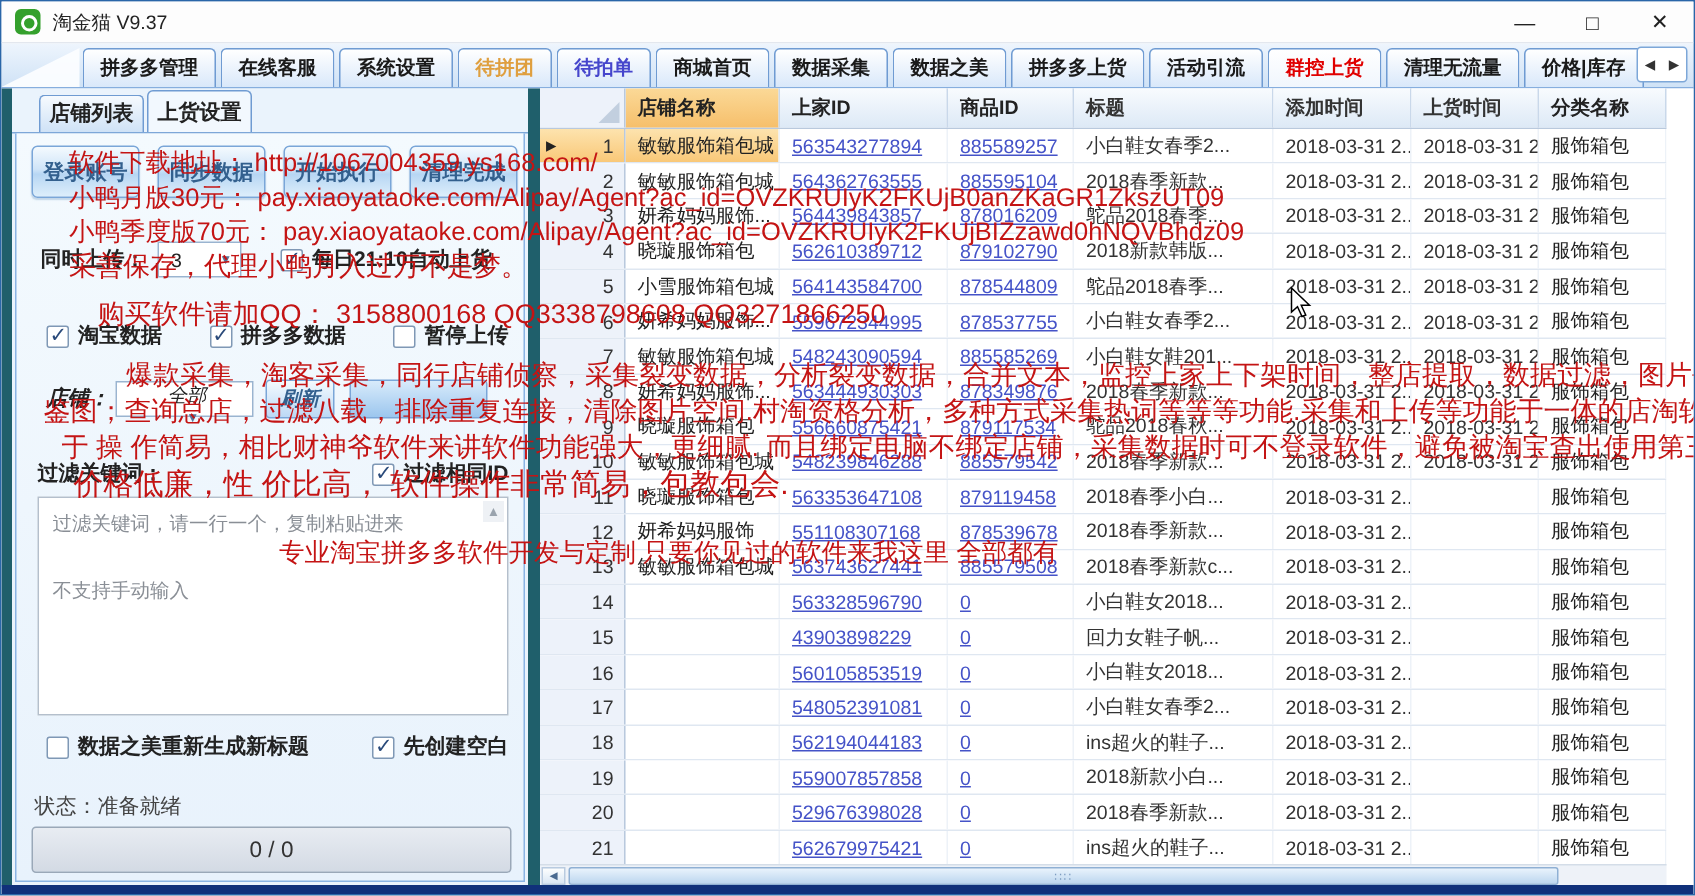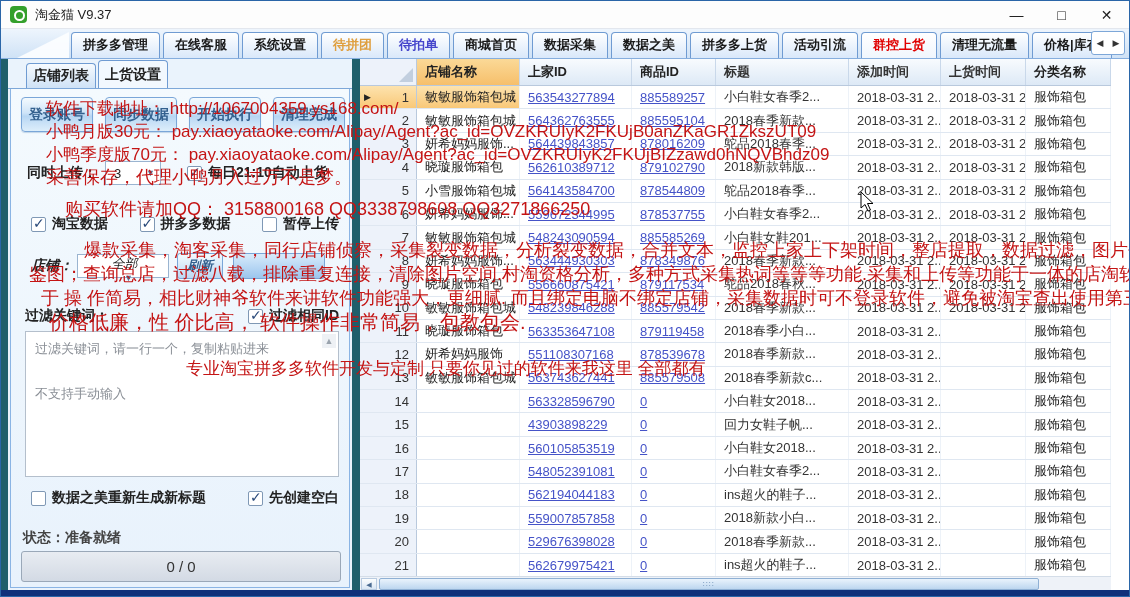--- a/index.html
+++ b/index.html
@@ -8,21 +8,21 @@
 
   
   .titlebar{position:absolute;left:0;top:0;width:100%;height:28px;background:#fdfdfd;border-bottom:1px solid #e3e7ee;display:flex;align-items:center;}
   .appicon{width:17px;height:17px;margin:0 8px 0 9px;border-radius:4px;background:#34a02c;position:relative;}
   .appicon::after{content:"";position:absolute;left:4px;top:4px;width:7px;height:7px;border:2px solid #fff;border-radius:50%;}
   .apptitle{font-size:13px;color:#222;}
   .winbtns{margin-left:auto;display:flex;height:100%;}
   .winbtn{width:45px;height:100%;display:flex;align-items:center;justify-content:center;font-size:14px;color:#222;}
 
   
-  .tabbar{position:absolute;left:0;top:28px;width:100%;height:30px;background:linear-gradient(#eef5fd,#cfe2f6);border-bottom:1px solid #86aede;display:flex;align-items:flex-end;padding-left:16px;}
+  .tabbar{position:absolute;left:0;top:28px;width:100%;height:30px;background:linear-gradient(#eef5fd,#cfe2f6);border-bottom:1px solid #86aede;display:flex;align-items:flex-end;padding-left:0;}
   .tab-lead{width:0;height:0;border-bottom:26px solid #fdfeff;border-left:52px solid transparent;margin-right:2px;opacity:.9;}
   .tabstrip{display:flex;align-items:flex-end;height:100%;}
   .tab{height:26px;line-height:24px;padding:0 11px;margin-right:3px;border:1px solid #6f9bd2;border-bottom:none;border-radius:4px 4px 0 0;background:linear-gradient(#ffffff,#d9e8fa);font-size:13px;font-weight:bold;color:#1a1a1a;white-space:nowrap;}
   .tab.orange{color:#df9f3f;}
   .tab.blue{color:#4646cc;}
   .tab.active{color:#e00000;background:linear-gradient(#ffffff,#f0f6fd);}
   .tabscroll{position:absolute;right:4px;bottom:3px;height:24px;width:34px;background:#fff;border:1px solid #7da7d8;border-radius:3px;display:flex;align-items:center;justify-content:space-around;font-size:9px;color:#333;}
 
   
   .left-edge{position:absolute;left:0;top:58px;width:7px;height:532px;background:#1f5f6b;}
@@ -42,21 +42,21 @@
   .cb{display:inline-block;width:15px;height:15px;border:1px solid #7f98b5;background:#fff;border-radius:2px;margin-right:6px;position:relative;flex:none;}
   .cb.checked::after{content:"✓";position:absolute;left:1px;top:-3px;font-size:14px;font-weight:bold;color:#2a4a7a;}
   .cbrow{display:flex;align-items:center;font-size:14px;font-weight:bold;color:#222;}
   .combo{display:inline-flex;align-items:center;justify-content:space-between;border:1px solid #9ab4d0;background:#fff;height:24px;padding:0 5px 0 8px;font-size:13px;color:#222;}
   .combo .arr{font-size:9px;color:#55779c;margin-left:8px;}
   .sbtn{height:26px;border:1px solid #7aa6d8;border-radius:3px;background:linear-gradient(#f4fafe,#bcd9f5);font-size:13px;font-weight:bold;color:#33608e;display:flex;align-items:center;justify-content:center;}
   .bigbtn{background:linear-gradient(#d8ebfb,#9cc6ee);}
   .txtarea{position:absolute;left:14px;top:242px;width:314px;height:146px;background:#fff;border:1px solid #b4bfcc;font-size:13px;color:#8a8f96;padding:8px 9px;line-height:17px;}
   .txtarea .ph2{display:block;margin-top:28px;}
   .ta-scroll{position:absolute;right:2px;top:2px;width:14px;height:14px;background:#eef1f5;color:#9aa3ad;font-size:9px;text-align:center;line-height:14px;}
-  .statusline{position:absolute;left:12px;top:440px;font-size:14px;color:#444;font-weight:bold;}
+  .statusline{position:absolute;left:12px;top:440px;font-size:14px;color:#444;font-weight:normal;}
   .progress{position:absolute;left:10px;top:462px;width:320px;height:31px;border:1px solid #9aa8b8;border-radius:3px;background:linear-gradient(#e8ecf2,#d3dae4);display:flex;align-items:center;justify-content:center;font-size:15px;color:#333;}
 
   
   .tablewrap{position:absolute;left:359px;top:58px;width:885px;height:531px;background:#fff;}
   .thead{position:absolute;left:0;top:0;width:751px;height:27px;display:flex;border-bottom:1px solid #b9c9dd;}
   .th{height:100%;background:linear-gradient(#f8fbfe,#dde9f6);border-right:1px solid #c9d8ea;font-size:13px;font-weight:bold;color:#222;display:flex;align-items:center;padding-left:8px;white-space:nowrap;overflow:hidden;}
   .th.corner{position:relative;padding:0;}
   .th.corner::after{content:"";position:absolute;right:3px;bottom:3px;width:0;height:0;border-left:14px solid transparent;border-bottom:14px solid #c2cfdf;}
   .th.selcol{background:linear-gradient(#fbd997,#f6bf6b);}
   .tbody{position:absolute;left:0;top:27px;width:751px;height:490px;overflow:hidden;}

